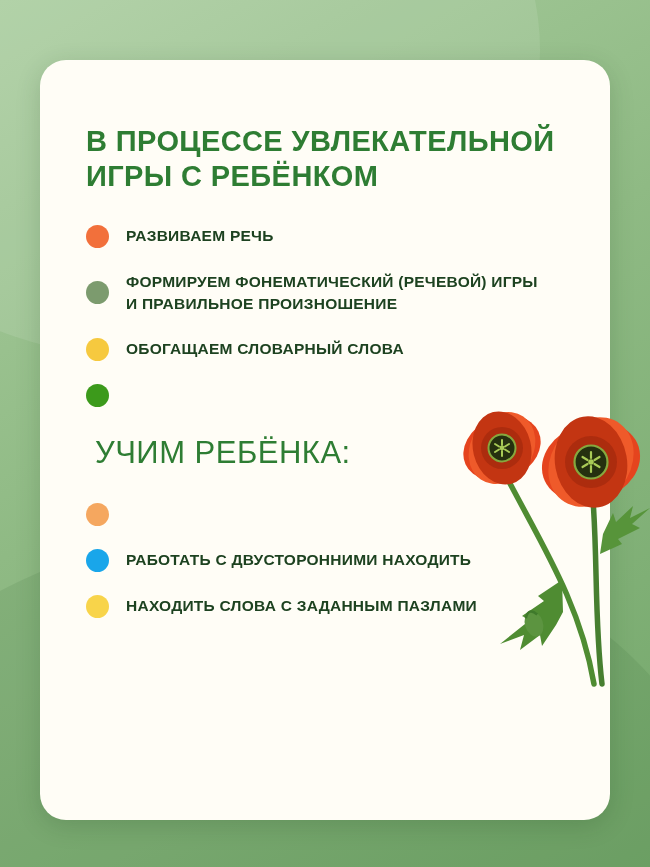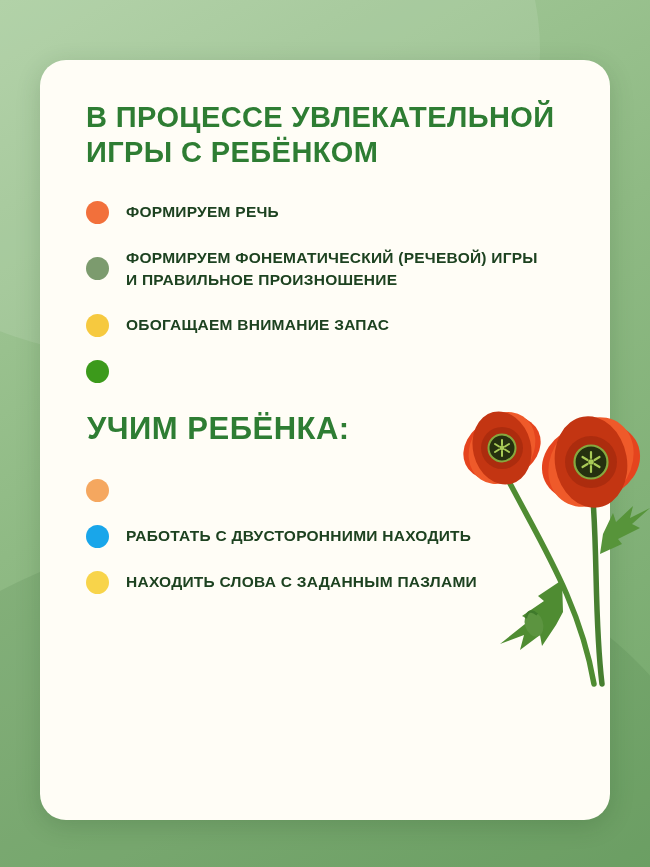--- a/index.html
+++ b/index.html
@@ -33,21 +33,21 @@
   .bg::after{
     content:"";position:absolute;left:-180px;bottom:-300px;width:900px;height:640px;
     border-radius:50%;
     background:rgba(40,90,40,.10);
   }
   .card{
     position:absolute;left:40px;top:60px;width:570px;height:760px;
     background:var(--card-background);
     border-radius:26px;
     box-shadow:0 6px 24px rgba(30,60,30,.18);
-    padding:40px 46px 36px 46px;
+    padding:64px 46px 36px 46px;
     z-index:1;
   }
   h1.title{
     color:var(--heading);
     font-size:29px;line-height:1.22;letter-spacing:.4px;
     font-weight:700;
     max-width:480px;
     margin-bottom:30px;
   }
   .list{list-style:none;}
@@ -59,49 +59,49 @@
     width:23px;height:23px;border-radius:50%;
     flex:0 0 23px;
   }
   .txt{
     font-size:15.5px;font-weight:700;line-height:1.42;letter-spacing:.25px;
     color:var(--body-text);
     max-width:425px;
   }
   h2.subtitle{
     color:var(--heading);
-    font-size:31px;letter-spacing:.5px;font-weight:700;
-    margin:28px 0 32px 1px;
+    font-size:31px;letter-spacing:.5px;font-weight:400;
+    margin:28px 0 32px 9px;
   }
   .poppy{
     position:absolute;right:-6px;top:372px;width:214px;height:320px;
     z-index:2;pointer-events:none;
   }
 </style>
 </head>
 <body>
 
 <div class="bg">
 
   <div class="card">
 
     <h1 class="title">В ПРОЦЕССЕ УВЛЕКАТЕЛЬНОЙ ИГРЫ С РЕБЁНКОМ</h1>
 
     <ul class="list">
       <li class="item">
         <span class="dot" style="background-color: rgb(242, 112, 59);"></span>
-        <span class="txt">ФОРМИРУЕМ РЕЧЬ</span>
+        <span class="txt">РАЗВИВАЕМ РЕЧЬ</span>
       </li>
       <li class="item">
         <span class="dot" style="background-color: rgb(124, 155, 110);"></span>
         <span class="txt">ФОРМИРУЕМ ФОНЕМАТИЧЕСКИЙ (РЕЧЕВОЙ) ИГРЫ И ПРАВИЛЬНОЕ ПРОИЗНОШЕНИЕ</span>
       </li>
       <li class="item">
         <span class="dot" style="background-color: rgb(246, 201, 63);"></span>
-        <span class="txt">ОБОГАЩАЕМ ВНИМАНИЕ ЗАПАС</span>
+        <span class="txt">ОБОГАЩАЕМ СЛОВАРНЫЙ СЛОВА</span>
       </li>
       <li class="item">
         <span class="dot" style="background-color: rgb(60, 154, 27);"></span>
       </li>
     </ul>
 
     <h2 class="subtitle">УЧИМ РЕБЁНКА:</h2>
 
     <ul class="list">
       <li class="item">

